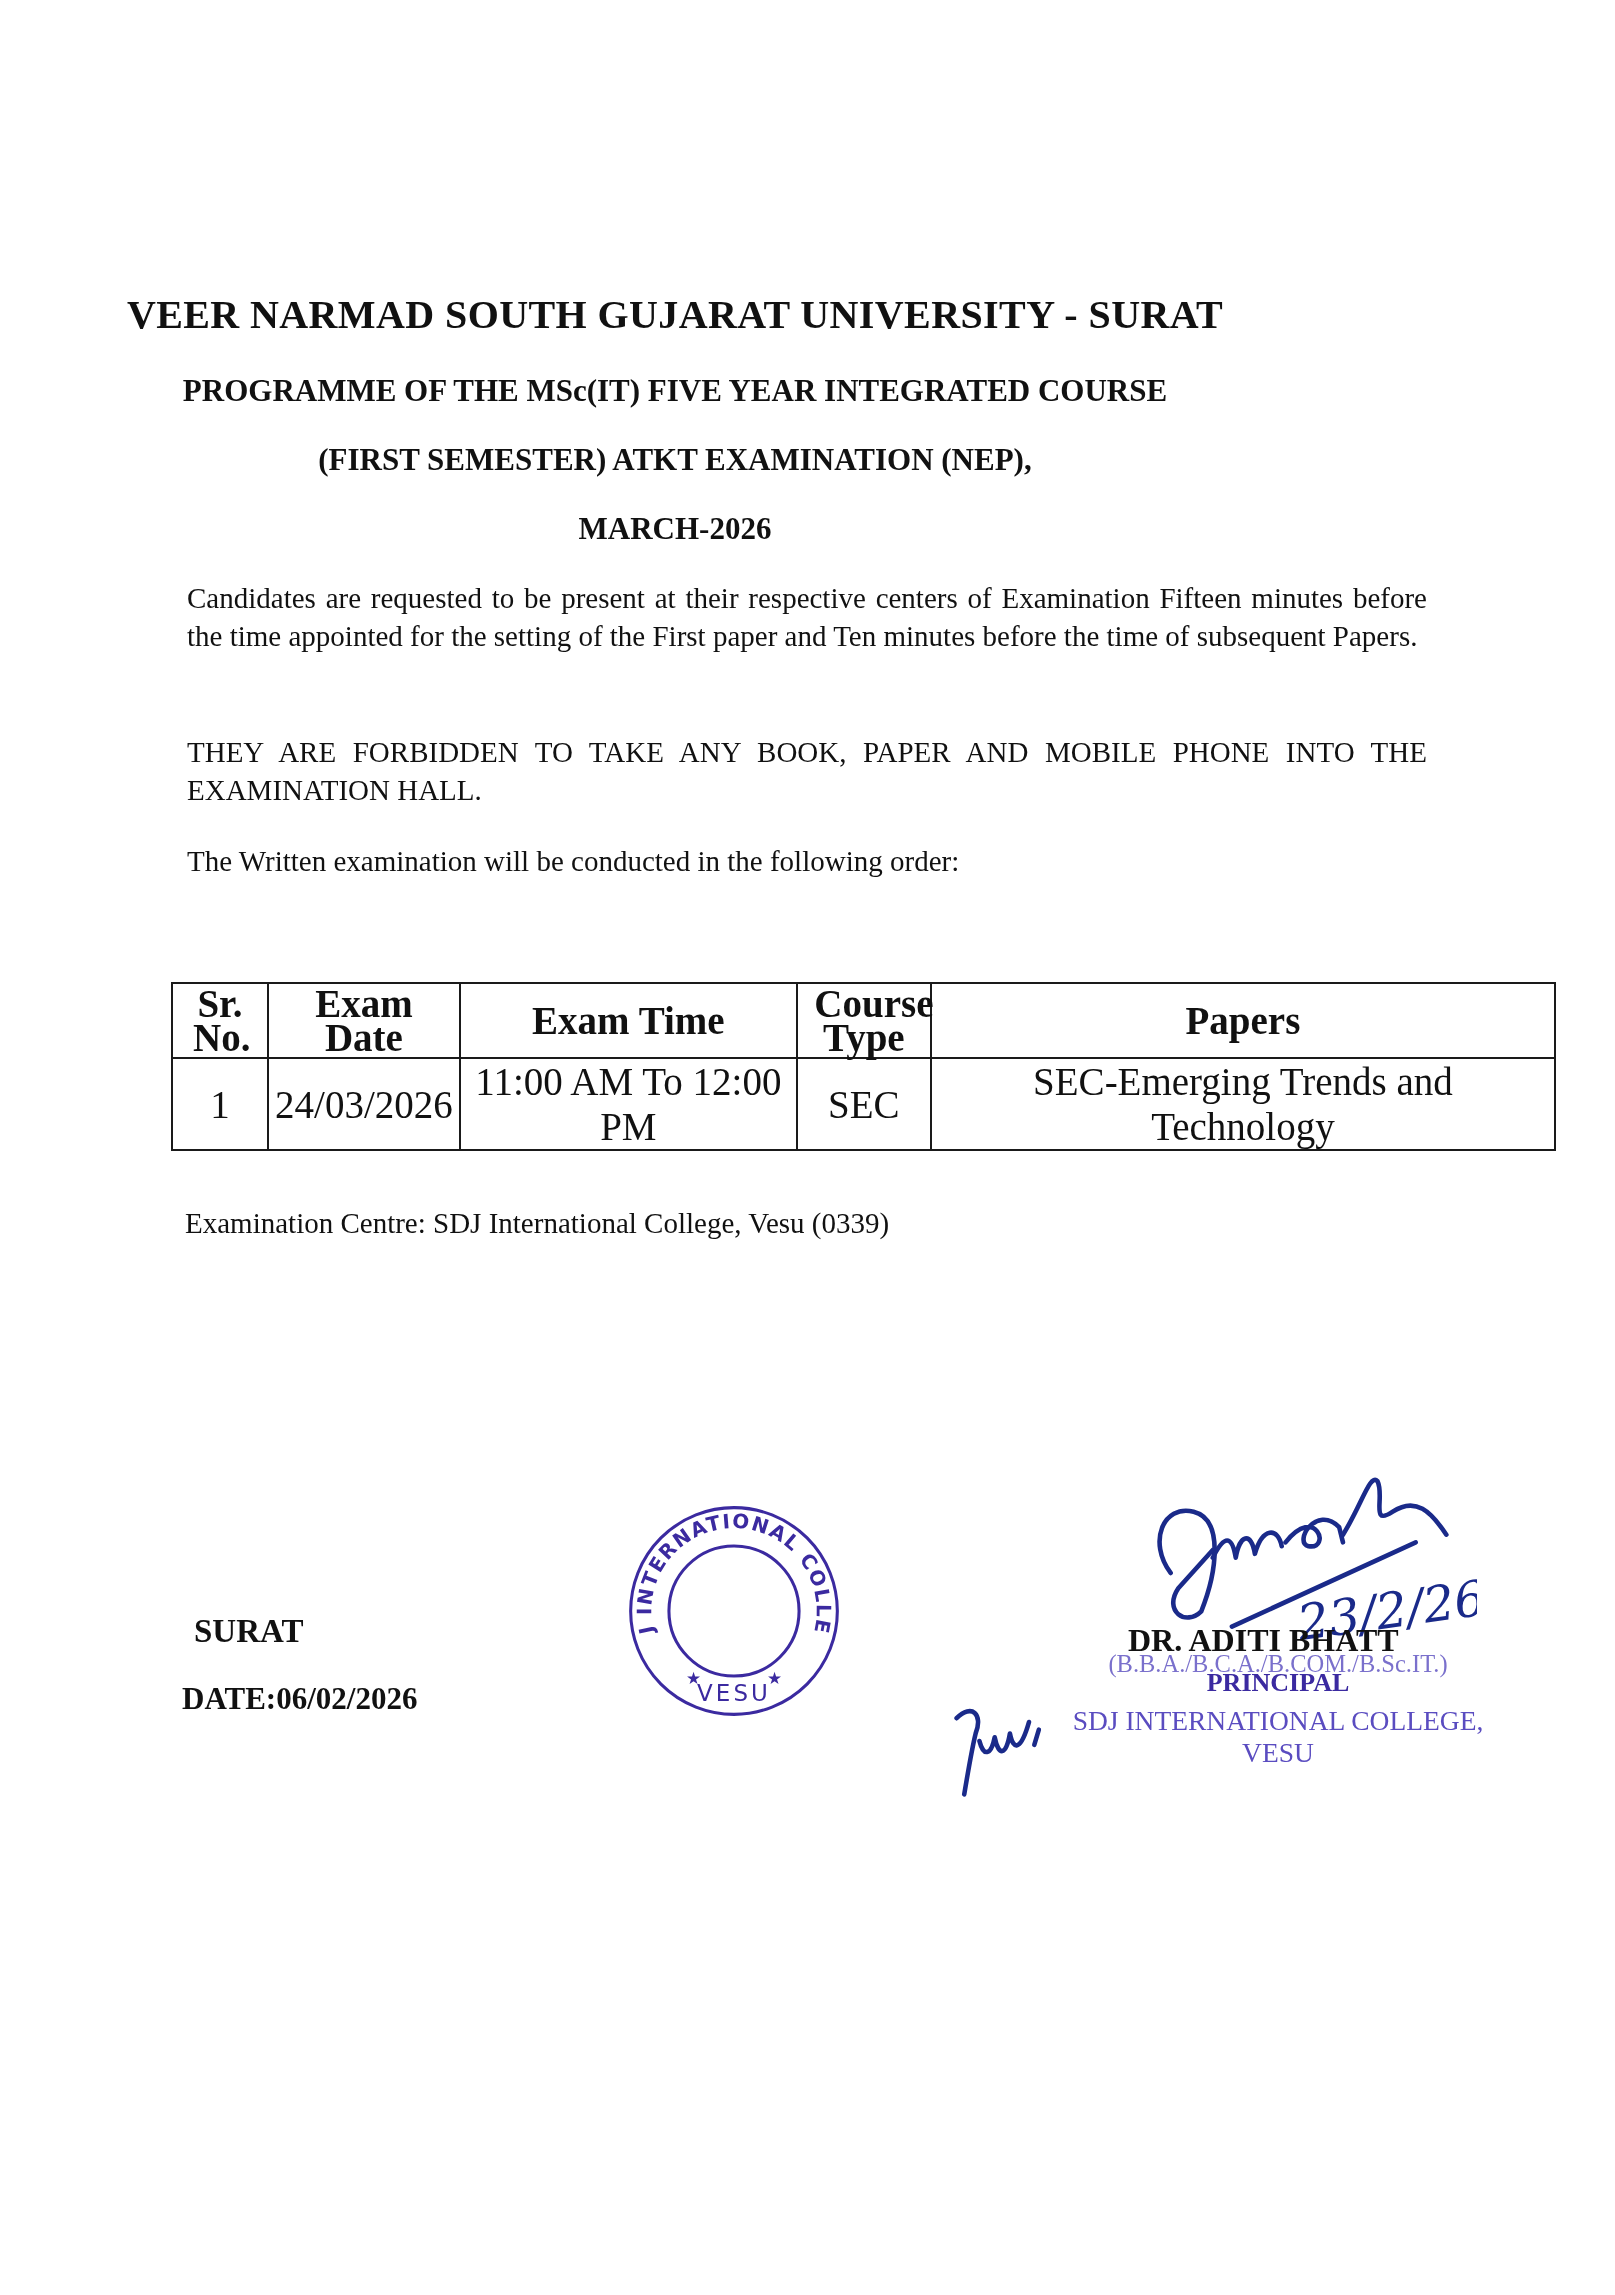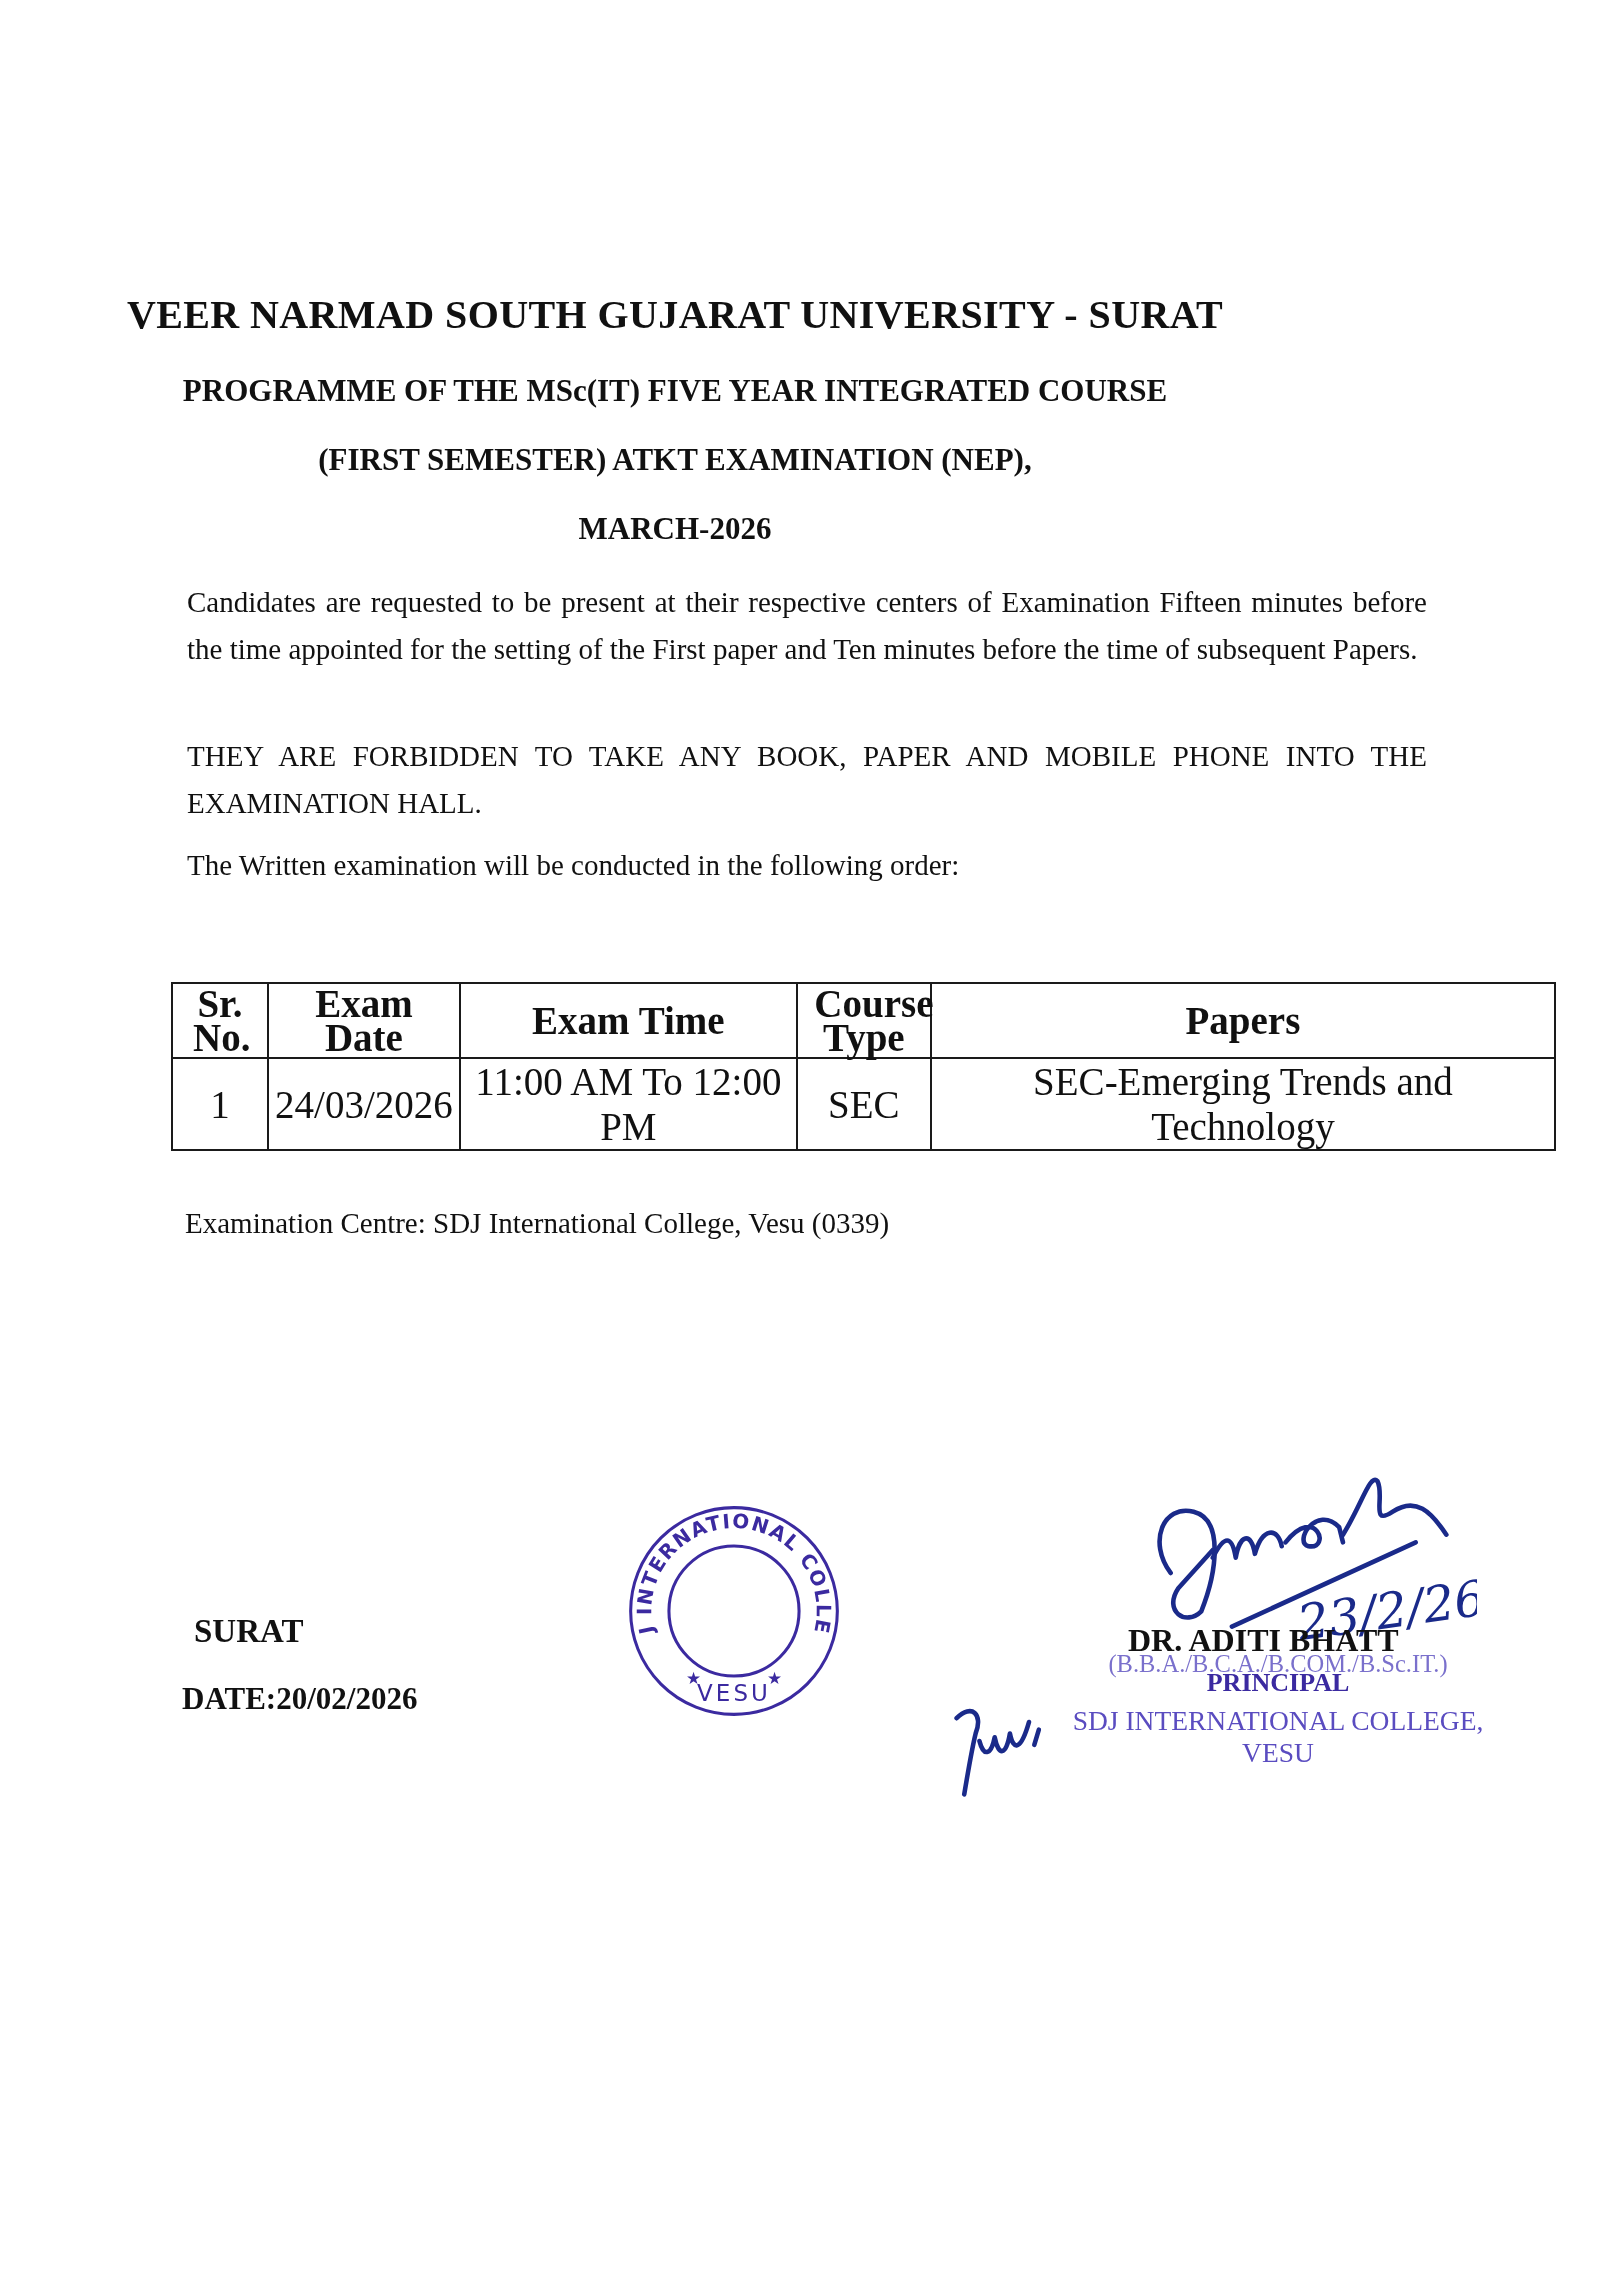--- a/index.html
+++ b/index.html
@@ -9,21 +9,21 @@
     }
     .abs { position: absolute; }
     .center { left: 0; width: 1350px; text-align: center; }
 
     .title { top: 291px; font-size: 40px; font-weight: bold; letter-spacing: 0.4px; }
     .sub1  { top: 373px; font-size: 31px; font-weight: bold; }
     .sub2  { top: 442px; font-size: 31px; font-weight: bold; }
     .sub3  { top: 511px; font-size: 31px; font-weight: bold; }
 
     .para {
-      left: 187px; width: 1240px; font-size: 29px; line-height: 47px;
+      left: 187px; width: 1240px; font-size: 29px; line-height: 38px;
       text-align: justify;
     }
     .p1 { top: 579px; }
     .p2 { top: 733px; }
     .p3 { top: 842px; }
 
     table.schedule {
       position: absolute; left: 171px; top: 982px; width: 1385px;
       border-collapse: collapse; font-size: 39px;
     }
@@ -90,21 +90,21 @@
       <td>11:00 AM To 12:00 PM</td>
       <td>SEC</td>
       <td>SEC-Emerging Trends and Technology</td>
     </tr>
   </tbody>
 </table>
 
 <div class="abs centre-line">Examination Centre: SDJ International College, Vesu (0339)</div>
 
 <div class="abs city">SURAT</div>
-<div class="abs date">DATE:20/02/2026</div>
+<div class="abs date">DATE:06/02/2026</div>
 
 <svg class="abs seal" viewBox="0 0 290 290">
   <defs>
     <path id="sealArcTop" d="M 40 170 A 108 108 0 1 1 250 170"></path>
     <path id="sealArcBottom" d="M 70 215 A 100 100 0 0 0 220 215"></path>
   </defs>
   <circle cx="145" cy="145" r="135" fill="none" stroke="#3b2aa0" stroke-width="4"></circle>
   <circle cx="145" cy="145" r="85" fill="none" stroke="#3b2aa0" stroke-width="4"></circle>
   <text font-family="DejaVu Sans, sans-serif" font-size="26" fill="#3b2aa0" font-weight="bold" letter-spacing="2">
     <textPath href="#sealArcTop" startOffset="50%" text-anchor="middle">SDJ INTERNATIONAL COLLEGE</textPath>

